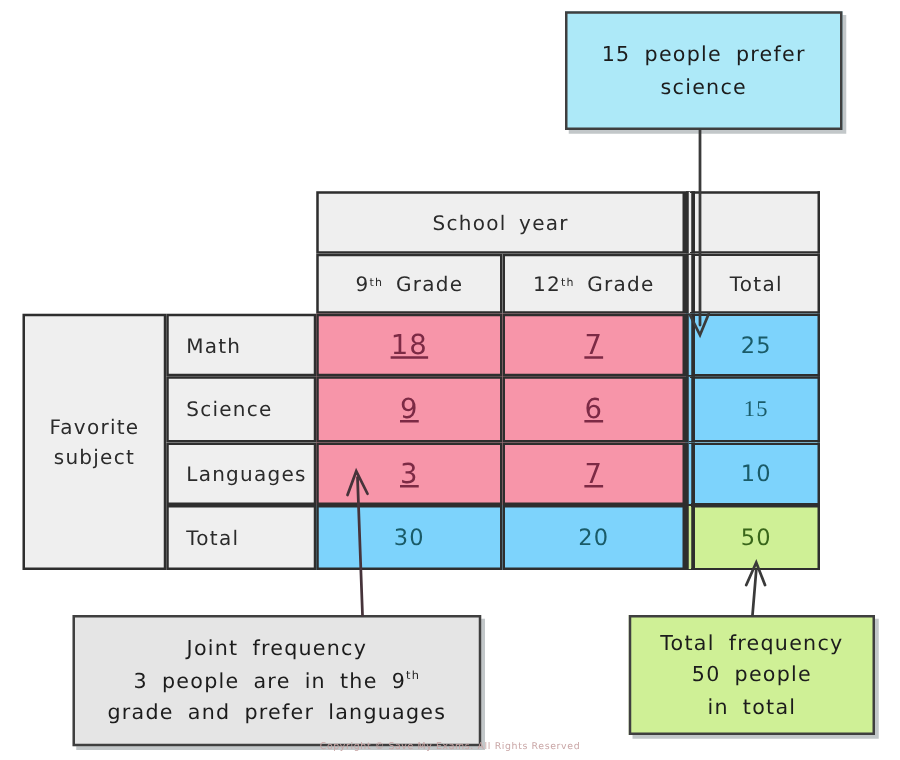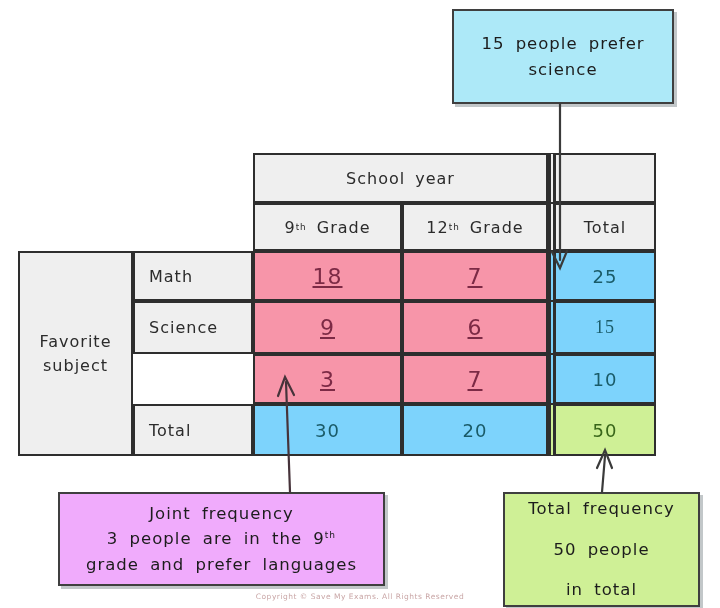--- a/index.html
+++ b/index.html
@@ -38,22 +38,22 @@
     display:flex;flex-direction:column;align-items:center;justify-content:center;
     text-align:center;
     font-size:16.5px;
     color:#1c1c1c;
     letter-spacing:1px;
     word-spacing:5px;
     line-height:1.55;
     padding:4px 6px;
   }
   #marginal-box{left:452px;top:9px;width:222px;height:95px;background:#ade9f8;}
-  #joint-box{left:58px;top:492px;width:327px;height:94px;background:#f0abfc;}
-  #total-box{left:503px;top:492px;width:197px;height:115px;background:#cff096;gap:15px;}
+  #joint-box{left:58px;top:492px;width:327px;height:105px;background:#e5e5e5;}
+  #total-box{left:503px;top:492px;width:197px;height:96px;background:#cff096;}
   
   #arrows{position:absolute;left:0;top:0;width:720px;height:608px;pointer-events:none;}
   
   .wm{
     position:absolute;color:#ffffff;opacity:0.20;font-weight:bold;
     font-size:38px;letter-spacing:3px;pointer-events:none;font-style:italic;
   }
   #wm-swoosh{
     position:absolute;left:250px;top:255px;width:150px;height:55px;
     background:#bcd9f2;opacity:0.35;border-radius:50%;
@@ -85,20 +85,21 @@
   </div>
   <div class="cell hdr thickleft" style="left:548px;top:203px;width:108px;height:48px;">Total</div>
 
   <div class="cell hdr" style="left:18px;top:251px;width:115px;height:205px;">
     <span class="corner-text">Favorite
 subject</span>
   </div>
 
   <div class="cell lbl" style="left:133px;top:251px;width:120px;height:50px;">Math</div>
   <div class="cell lbl" style="left:133px;top:301px;width:120px;height:53px;">Science</div>
+  <div class="cell lbl" style="left:133px;top:354px;width:120px;height:50px;">Languages</div>
   <div class="cell lbl" style="left:133px;top:404px;width:120px;height:52px;">Total</div>
 
   <div class="cell pink" style="left:253px;top:251px;width:149px;height:50px;">18</div>
   <div class="cell pink" style="left:402px;top:251px;width:146px;height:50px;">7</div>
   <div class="cell blue thickleft" style="left:548px;top:251px;width:108px;height:50px;">25</div>
 
   <div class="cell pink" style="left:253px;top:301px;width:149px;height:53px;">9</div>
   <div class="cell pink" style="left:402px;top:301px;width:146px;height:53px;">6</div>
   <div class="cell blue thickleft" style="left:548px;top:301px;width:108px;height:53px;font-family:Liberation Serif, serif;">15</div>
 

